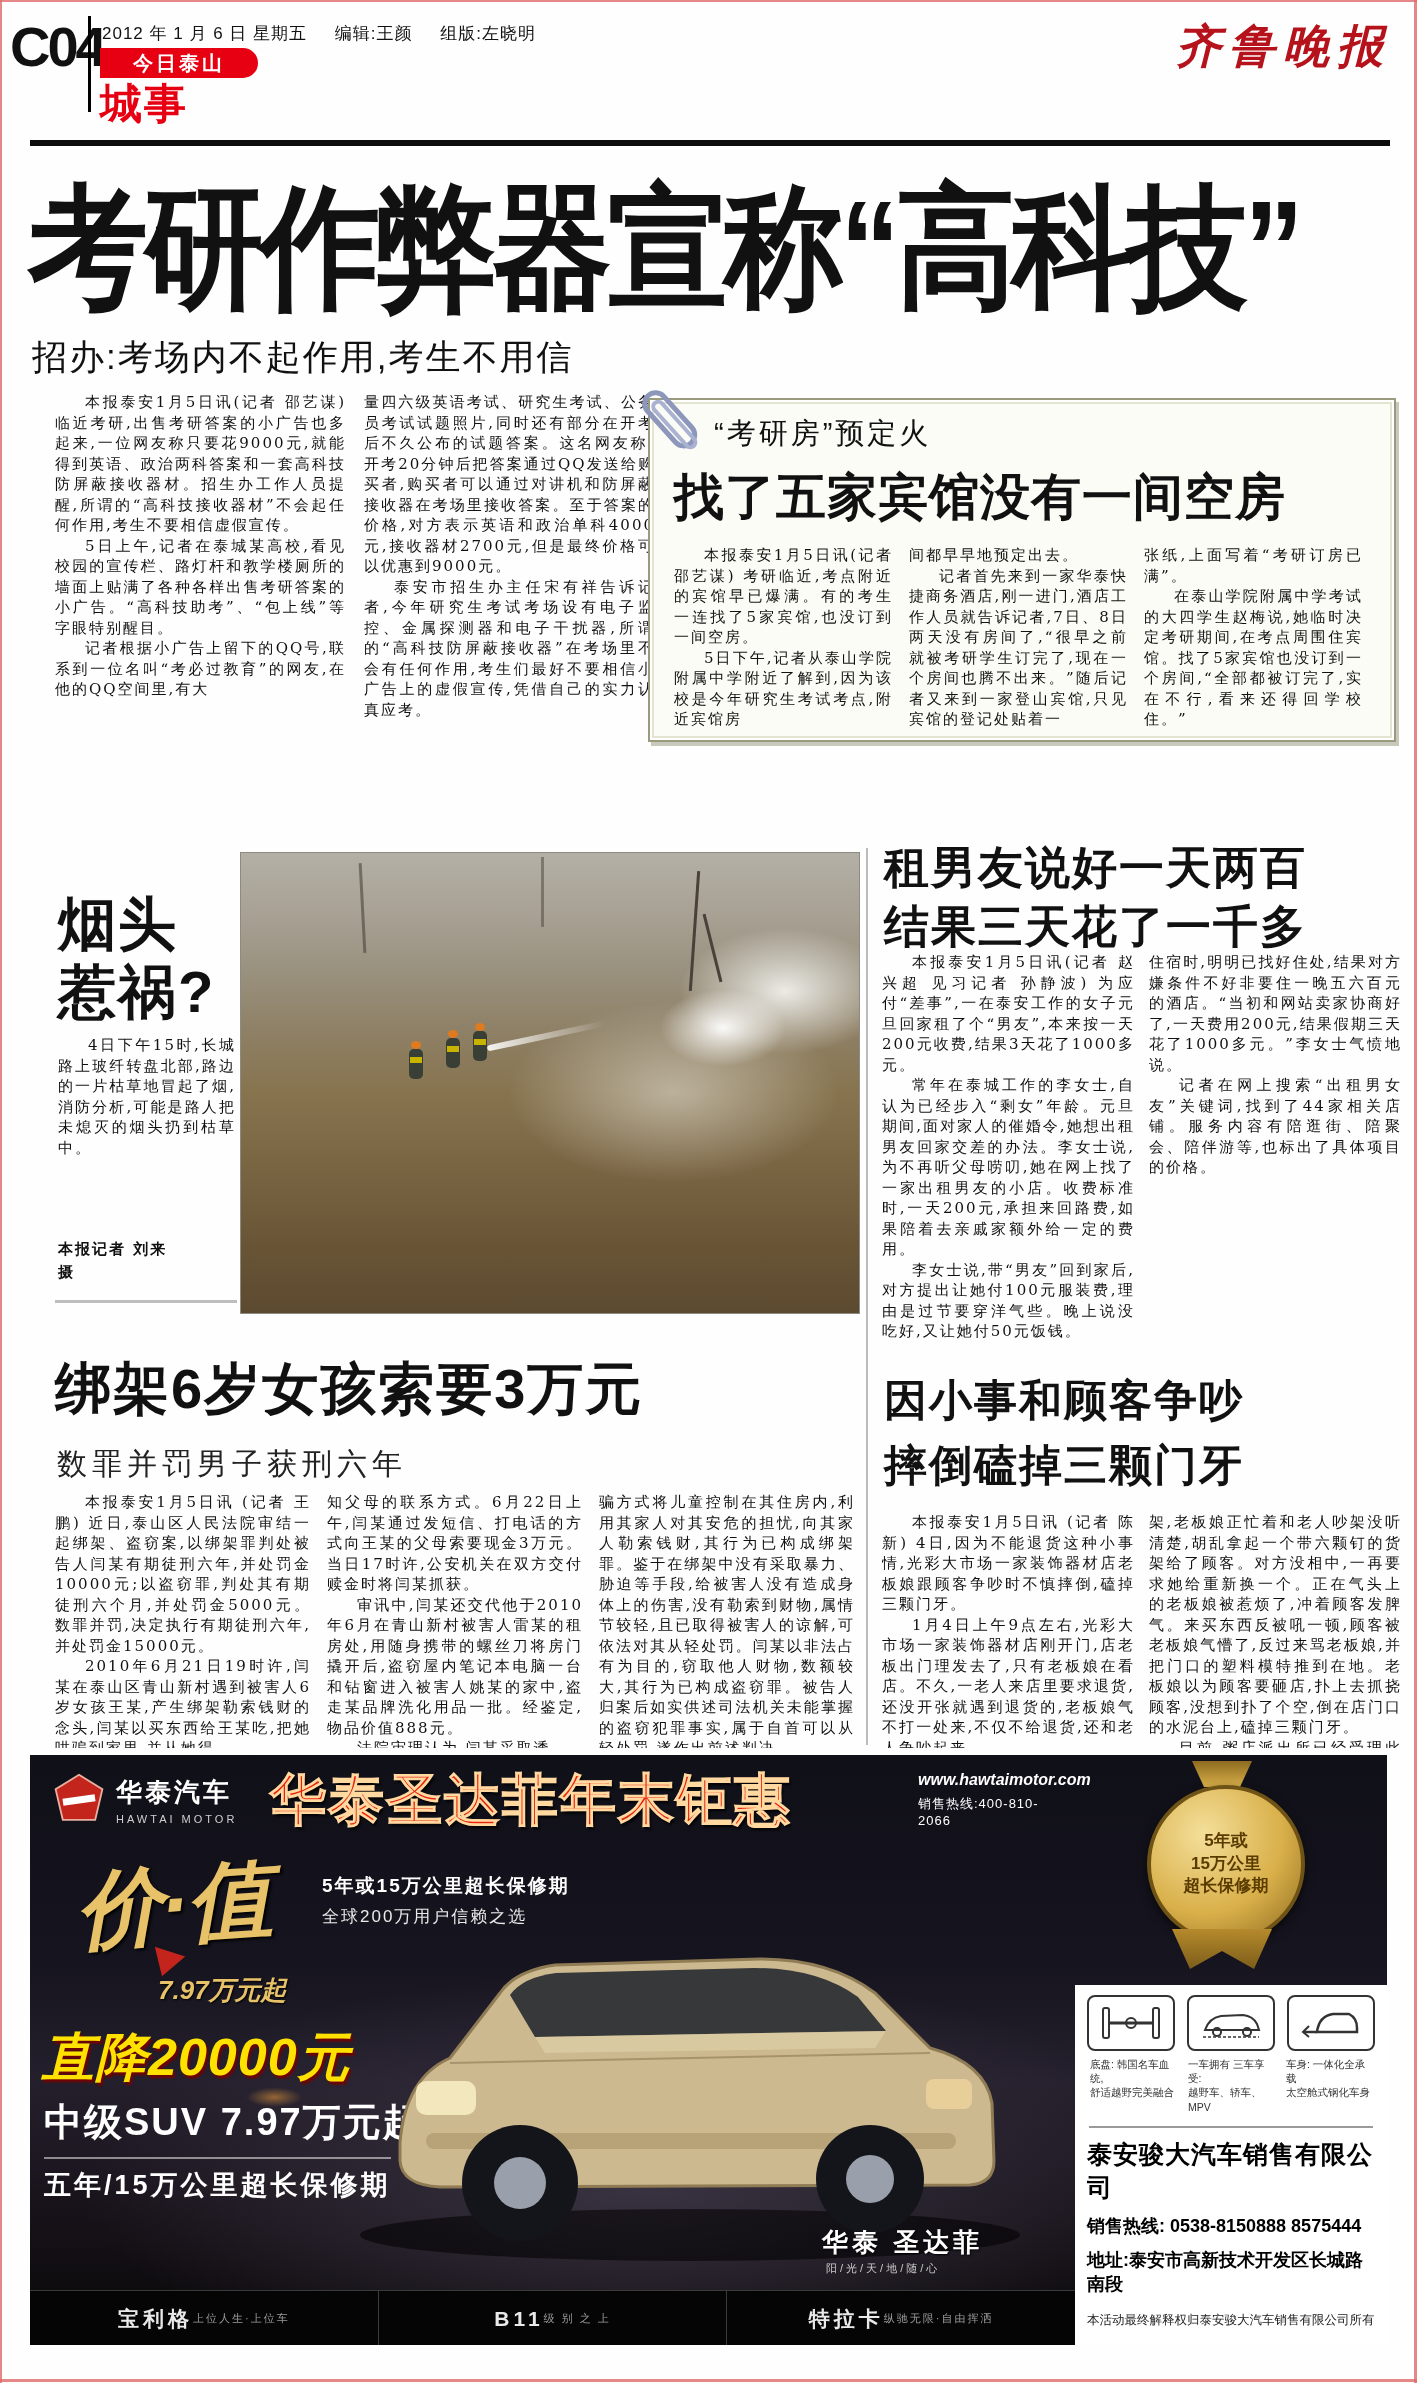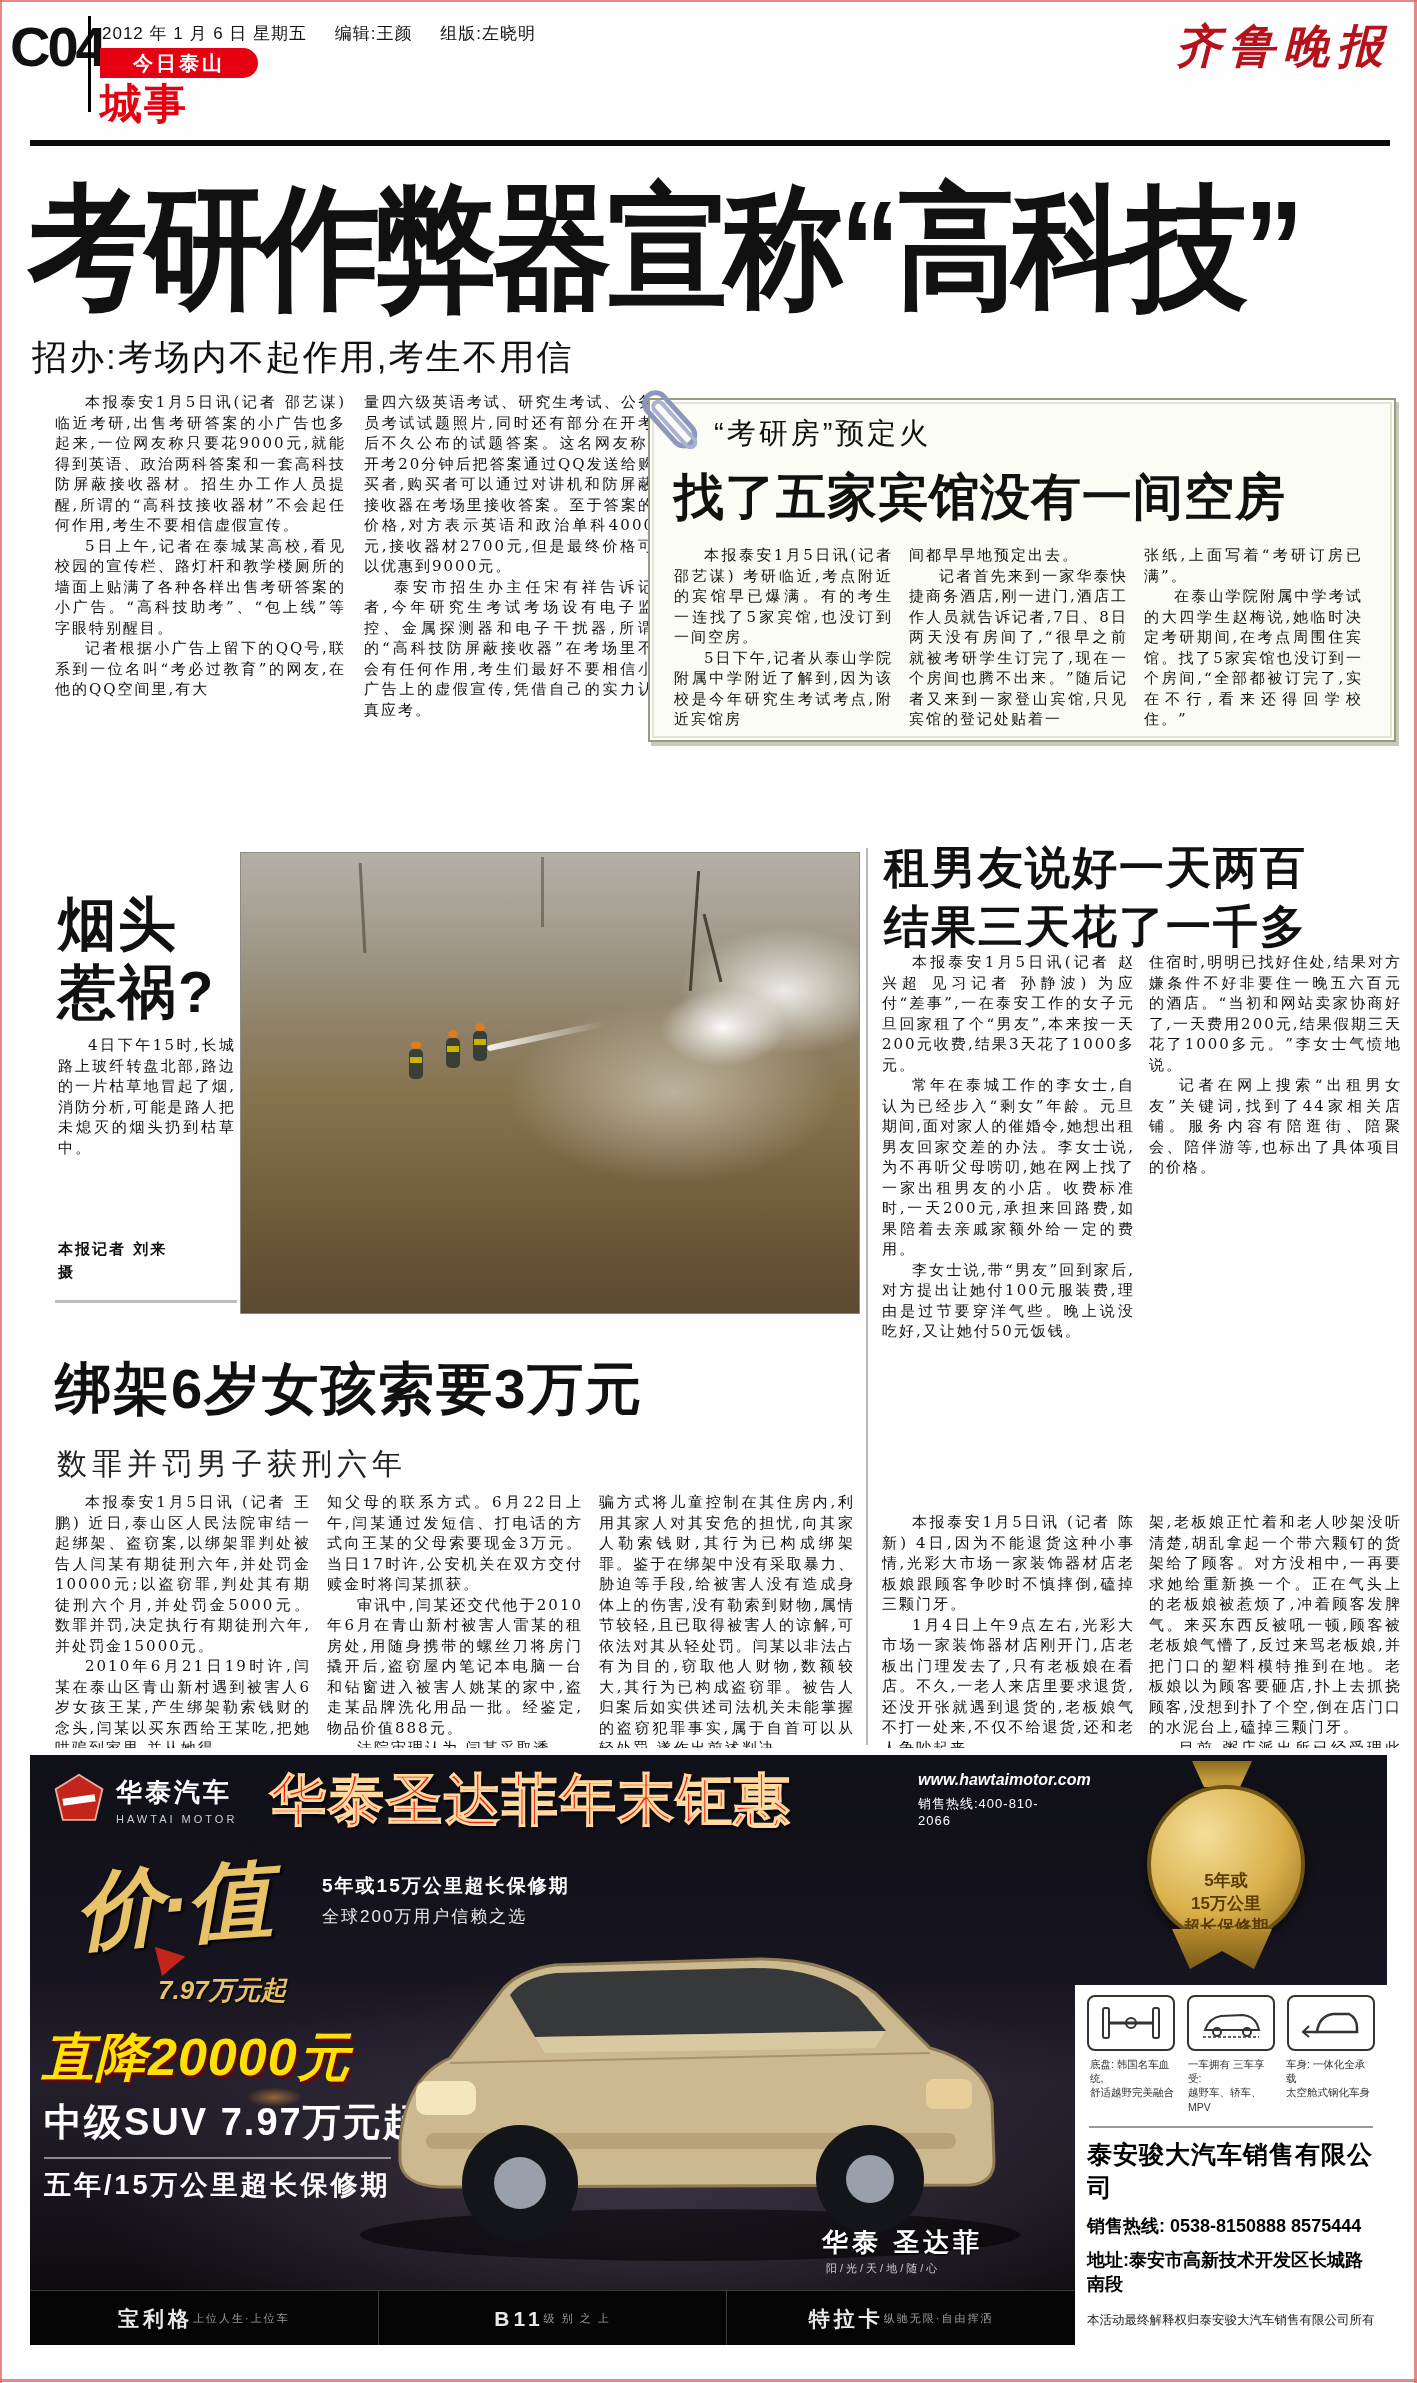--- a/index.html
+++ b/index.html
@@ -128,21 +128,21 @@
   .ad-carbadge{position:absolute;left:792px;top:470px;color:#fff;font-weight:900;font-size:26px;letter-spacing:4px;
                text-shadow:1px 1px 2px #000;}
   .ad-carslogan{position:absolute;left:796px;top:506px;color:#c9c9c9;font-size:11px;letter-spacing:3px;}
 
   .ad-badge{position:absolute;left:1108px;top:6px;width:168px;height:222px;}
   .badge-ribbon{position:absolute;left:54px;top:0;width:60px;height:26px;background:linear-gradient(180deg,#8d6a1f,#d9b04a);
                 clip-path:polygon(0 0,100% 0,80% 100%,20% 100%);}
   .badge-circle{position:absolute;left:9px;top:24px;width:150px;height:150px;border-radius:50%;
                 background:radial-gradient(circle at 35% 30%, #f4df9a, #d9b04a 55%, #8d6a1f 100%);
                 border:4px solid #6f5316;box-shadow:0 4px 10px rgba(0,0,0,.6);
-                display:flex;align-items:flex-end;justify-content:center;text-align:center;}
+                display:flex;align-items:center;justify-content:center;text-align:center;}
   .badge-text{color:#5a3b00;font-weight:900;white-space:pre-line;line-height:1.35;font-size:17px;}
   .badge-tails{position:absolute;left:34px;top:168px;width:100px;height:40px;
                background:linear-gradient(180deg,#b68a2c,#7c5d1a);clip-path:polygon(0 0,100% 0,82% 100%,50% 55%,18% 100%);}
 
   .ad-panel{position:absolute;left:1045px;top:230px;width:312px;height:360px;background:#fff;
             box-sizing:border-box;padding:10px 12px;}
   .panel-icons{display:flex;gap:12px;justify-content:center;}
   .picon{width:86px;height:52px;border:2px solid #333;border-radius:8px;display:flex;align-items:center;justify-content:center;}
   .panel-captions{display:flex;gap:12px;justify-content:center;margin-top:6px;}
   .pcap{width:86px;font-size:10.5px;line-height:1.35;color:#333;white-space:pre-line;}
@@ -267,20 +267,24 @@
     <div class="col bodytext first-flush">
         <p>知父母的联系方式。6月22日上午,闫某通过发短信、打电话的方式向王某的父母索要现金3万元。当日17时许,公安机关在双方交付赎金时将闫某抓获。</p>
         <p>审讯中,闫某还交代他于2010年6月在青山新村被害人雷某的租房处,用随身携带的螺丝刀将房门撬开后,盗窃屋内笔记本电脑一台和钻窗进入被害人姚某的家中,盗走某品牌洗化用品一批。经鉴定,物品价值888元。</p>
         <p>法院审理认为,闫某采取诱</p>
       </div>
     <div class="col bodytext first-flush">
         <p>骗方式将儿童控制在其住房内,利用其家人对其安危的担忧,向其家人勒索钱财,其行为已构成绑架罪。鉴于在绑架中没有采取暴力、胁迫等手段,给被害人没有造成身体上的伤害,没有勒索到财物,属情节较轻,且已取得被害人的谅解,可依法对其从轻处罚。闫某以非法占有为目的,窃取他人财物,数额较大,其行为已构成盗窃罪。被告人归案后如实供述司法机关未能掌握的盗窃犯罪事实,属于自首可以从轻处罚,遂作出前述判决。</p>
       </div>
   </div>
 
+  <div class="quarrel-hl">
+    <div>因小事和顾客争吵</div>
+    <div>摔倒磕掉三颗门牙</div>
+  </div>
   <div class="quarrel-cols">
     <div class="col bodytext">
         <p>本报泰安1月5日讯 (记者 陈新) 4日,因为不能退货这种小事情,光彩大市场一家装饰器材店老板娘跟顾客争吵时不慎摔倒,磕掉三颗门牙。</p>
         <p>1月4日上午9点左右,光彩大市场一家装饰器材店刚开门,店老板出门理发去了,只有老板娘在看店。不久,一老人来店里要求退货,还没开张就遇到退货的,老板娘气不打一处来,不仅不给退货,还和老人争吵起来。</p>
       </div>
     <div class="col bodytext first-flush">
         <p>架,老板娘正忙着和老人吵架没听清楚,胡乱拿起一个带六颗钉的货架给了顾客。对方没相中,一再要求她给重新换一个。正在气头上的老板娘被惹烦了,冲着顾客发脾气。来买东西反被吼一顿,顾客被老板娘气懵了,反过来骂老板娘,并把门口的塑料模特推到在地。老板娘以为顾客要砸店,扑上去抓挠顾客,没想到扑了个空,倒在店门口的水泥台上,磕掉三颗门牙。</p>
         <p>目前,粥店派出所已经受理此案。</p>
       </div>
   </div>

